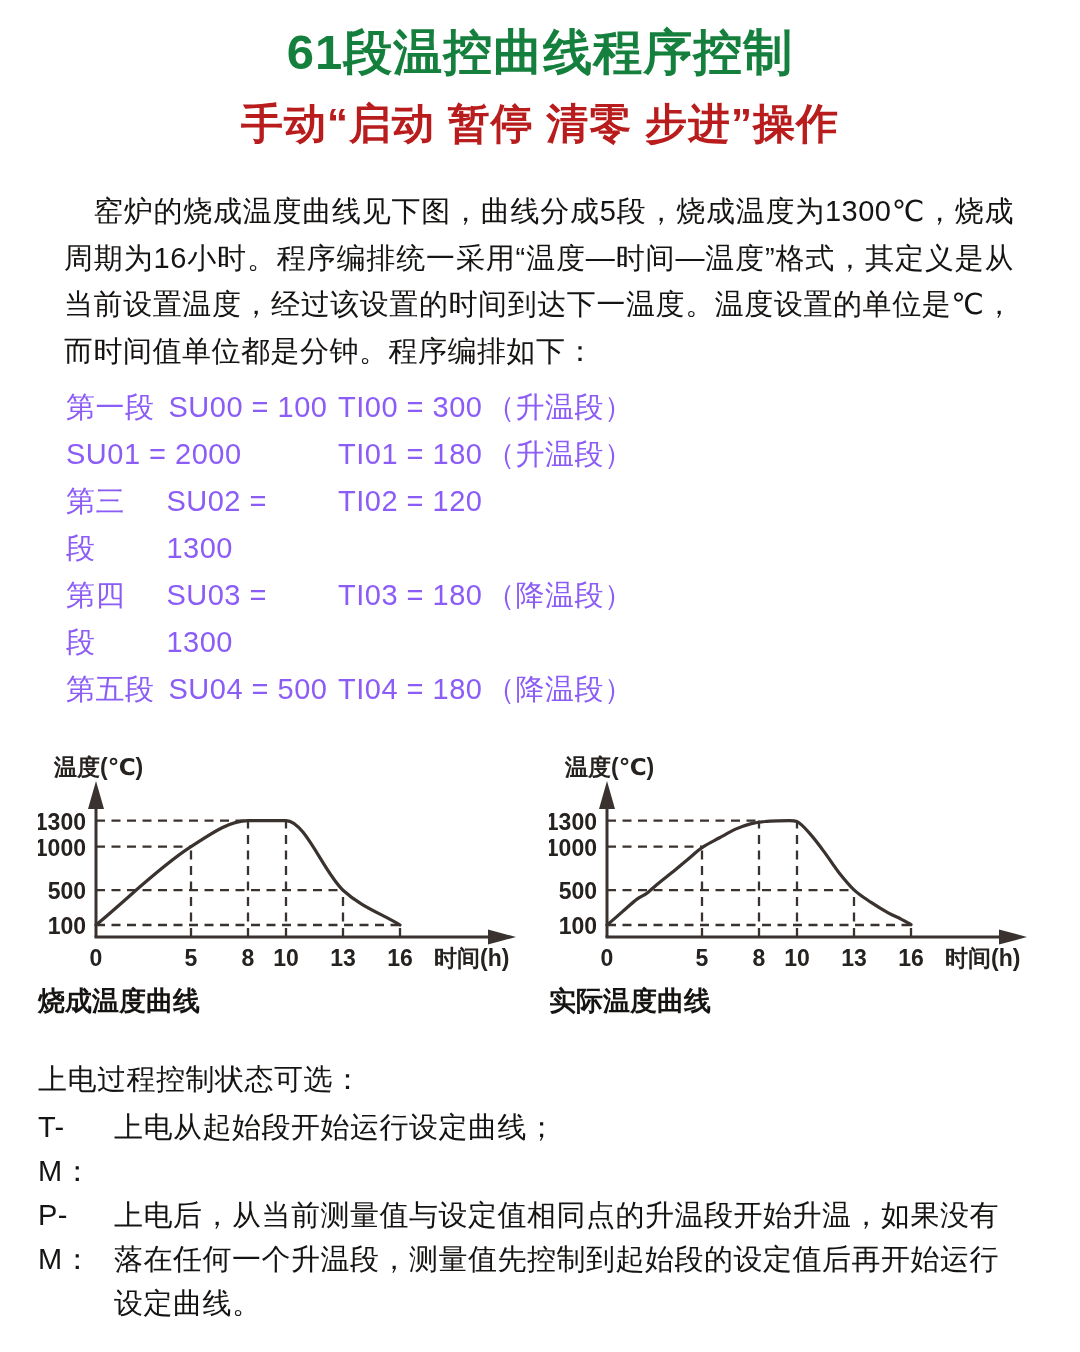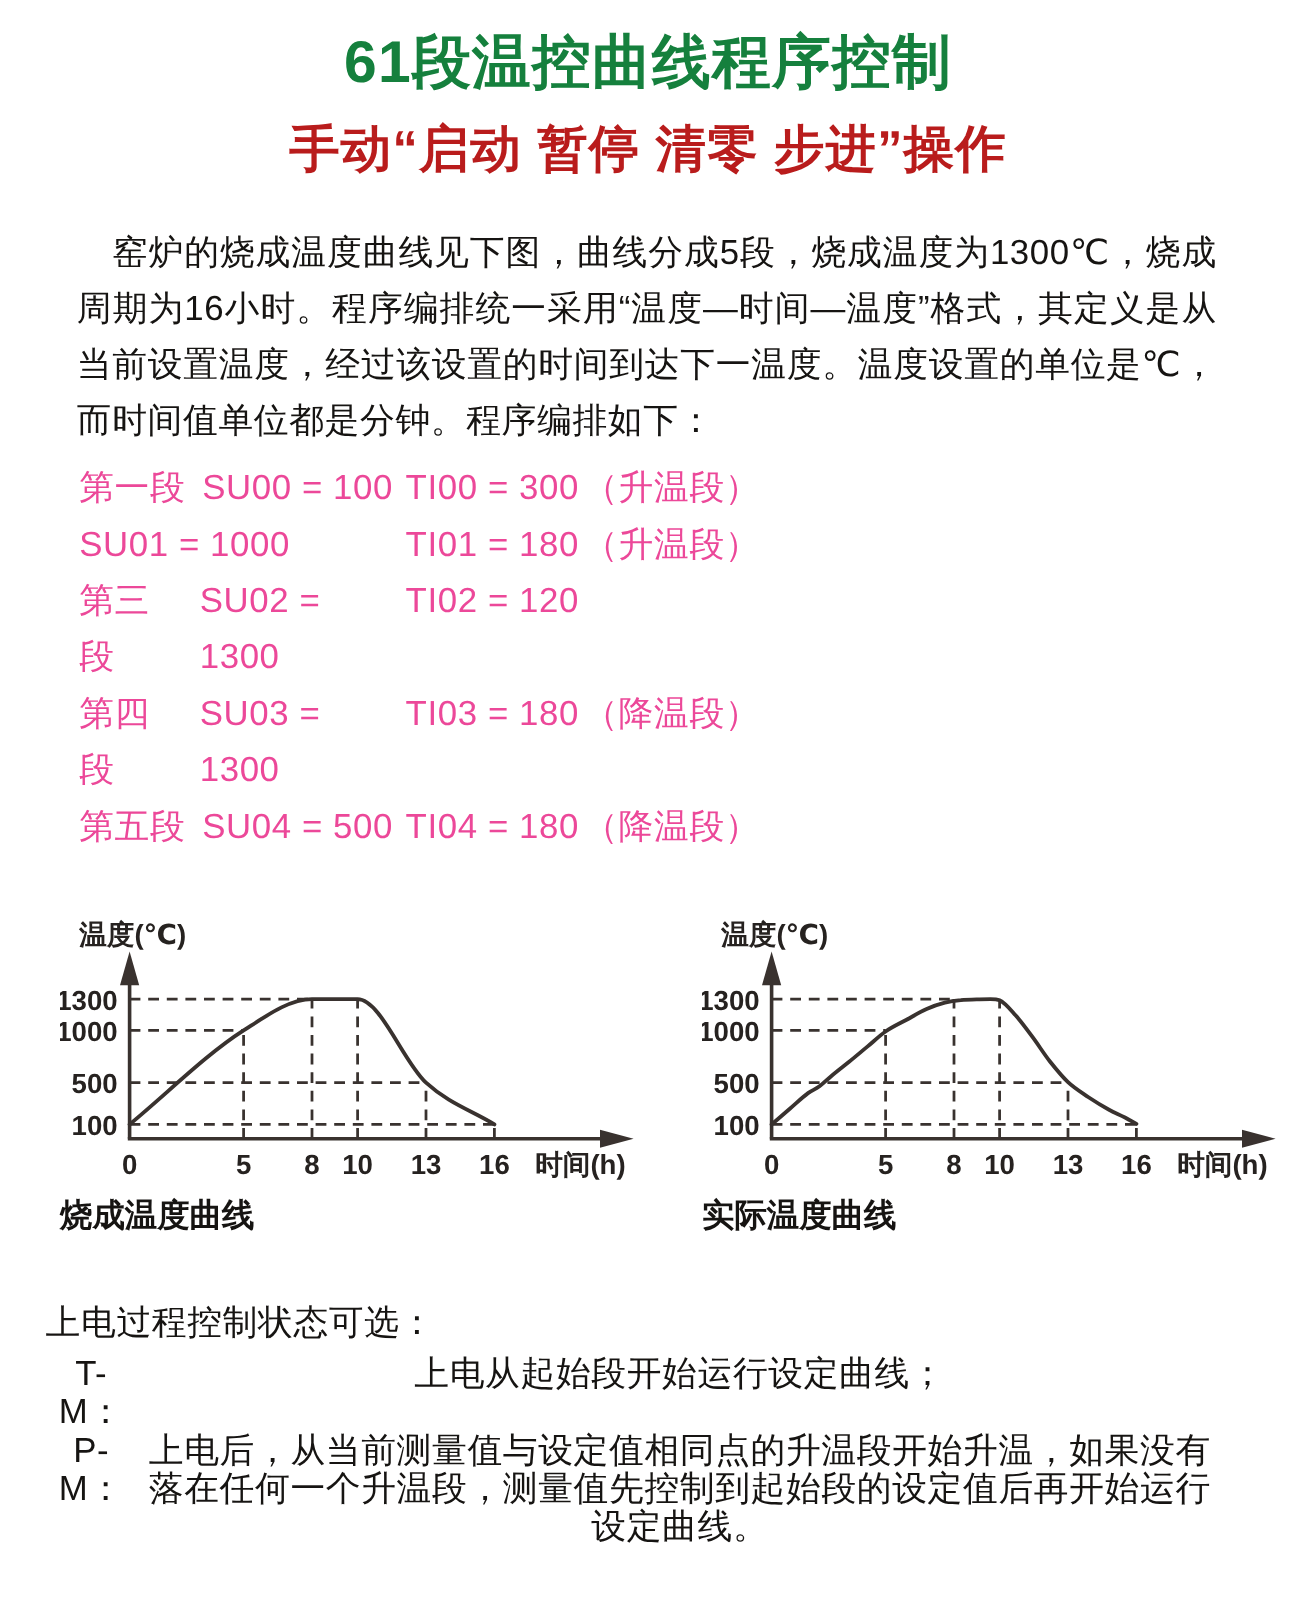--- a/index.html
+++ b/index.html
@@ -8,40 +8,40 @@
   .page{width:1080px;height:1352px;position:relative;}
 
   .h-title{margin:24px 0 0 0;text-align:center;font-size:49px;line-height:56px;
            font-weight:bold;letter-spacing:1px;color:#15803d;}
   .h-sub{margin:16px 0 0 0;text-align:center;font-size:42px;line-height:56px;
          font-weight:bold;letter-spacing:1px;color:#b91c1c;}
 
   .intro{margin:36px 66px 0 64px;font-size:29px;line-height:46.5px;
          text-indent:30px;text-align:justify;letter-spacing:0.5px;color:#161412;}
 
-  .prog{margin:10px 0 0 66px;font-size:29px;letter-spacing:0.5px;color:#ec4899;}
+  .prog{margin:10px 0 0 66px;font-size:29px;letter-spacing:0.5px;color:#8b5cf6;}
   .prog-row{display:flex;line-height:47px;}
   .prog-c1{width:272px;display:flex;column-gap:14px;}
   .prog-c2{width:148px;}
 
   .charts{display:flex;margin:40px 0 0 38px;gap:6px;}
-  figure{margin:12px;width:505px;}
+  figure{margin:0;width:505px;}
   svg.plot{width:505px;height:230px;display:block;}
   .axis{stroke:#39322f;stroke-width:3;fill:none;}
   .dash{stroke:#39322f;stroke-width:2.3;stroke-dasharray:9 6.5;fill:none;}
   .fillpoly{fill:#39322f;}
   .curve{fill:none;stroke:#39322f;stroke-width:3.2;stroke-linecap:round;}
   .lbl{font-family:"Liberation Sans","DejaVu Sans",sans-serif;
        font-size:23px;font-weight:bold;fill:#262220;}
   figcaption{width:440px;text-align:left;font-size:27px;font-weight:bold;
              margin-top:2px;line-height:32px;color:#161412;}
 
   .states{margin:36px 38px 0 38px;font-size:29px;letter-spacing:0.5px;color:#161412;}
   .states-heading{line-height:52px;}
-  .state-row{display:flex;line-height:32px;text-align:center;}
+  .state-row{display:flex;line-height:44px;}
   .state-label{width:76px;flex:none;}
   .state-text{flex:1;max-width:905px;}
 </style>
 </head>
 <body>
 
 <div class="page">
 
   <h1 class="h-title">61段温控曲线程序控制</h1>
   <h2 class="h-sub">手动“启动 暂停 清零 步进”操作</h2>
@@ -52,21 +52,21 @@
     <div class="prog-row">
       <span class="prog-c1">
           <span>第一段</span>
           <span>SU00 = 100</span>
         </span>
       <span class="prog-c2">TI00 = 300</span>
       <span>（升温段）</span>
     </div>
     <div class="prog-row">
       <span class="prog-c1">
-          <span>SU01 = 1000</span>
+          <span>SU01 = 2000</span>
         </span>
       <span class="prog-c2">TI01 = 180</span>
       <span>（升温段）</span>
     </div>
     <div class="prog-row">
       <span class="prog-c1">
           <span>第三段</span>
           <span>SU02 = 1300</span>
         </span>
       <span class="prog-c2">TI02 = 120</span>

